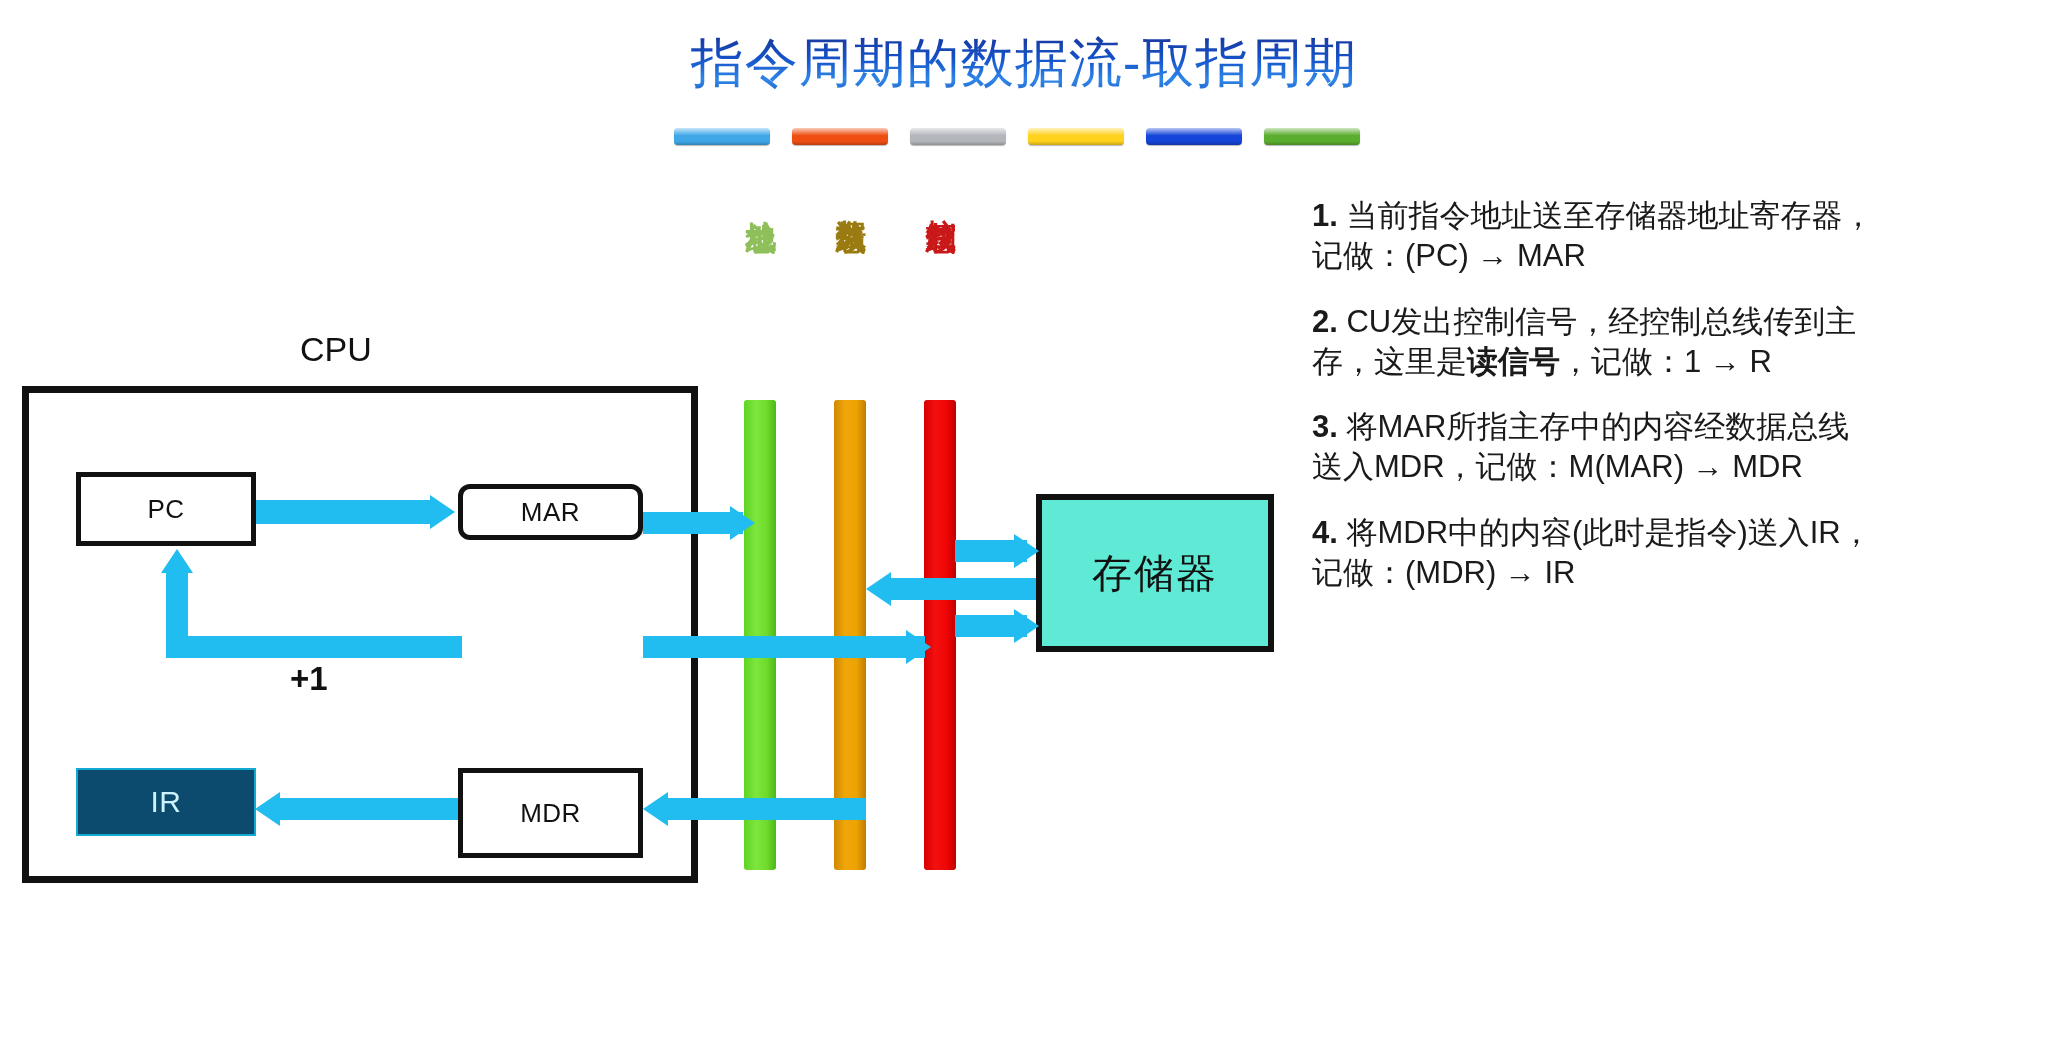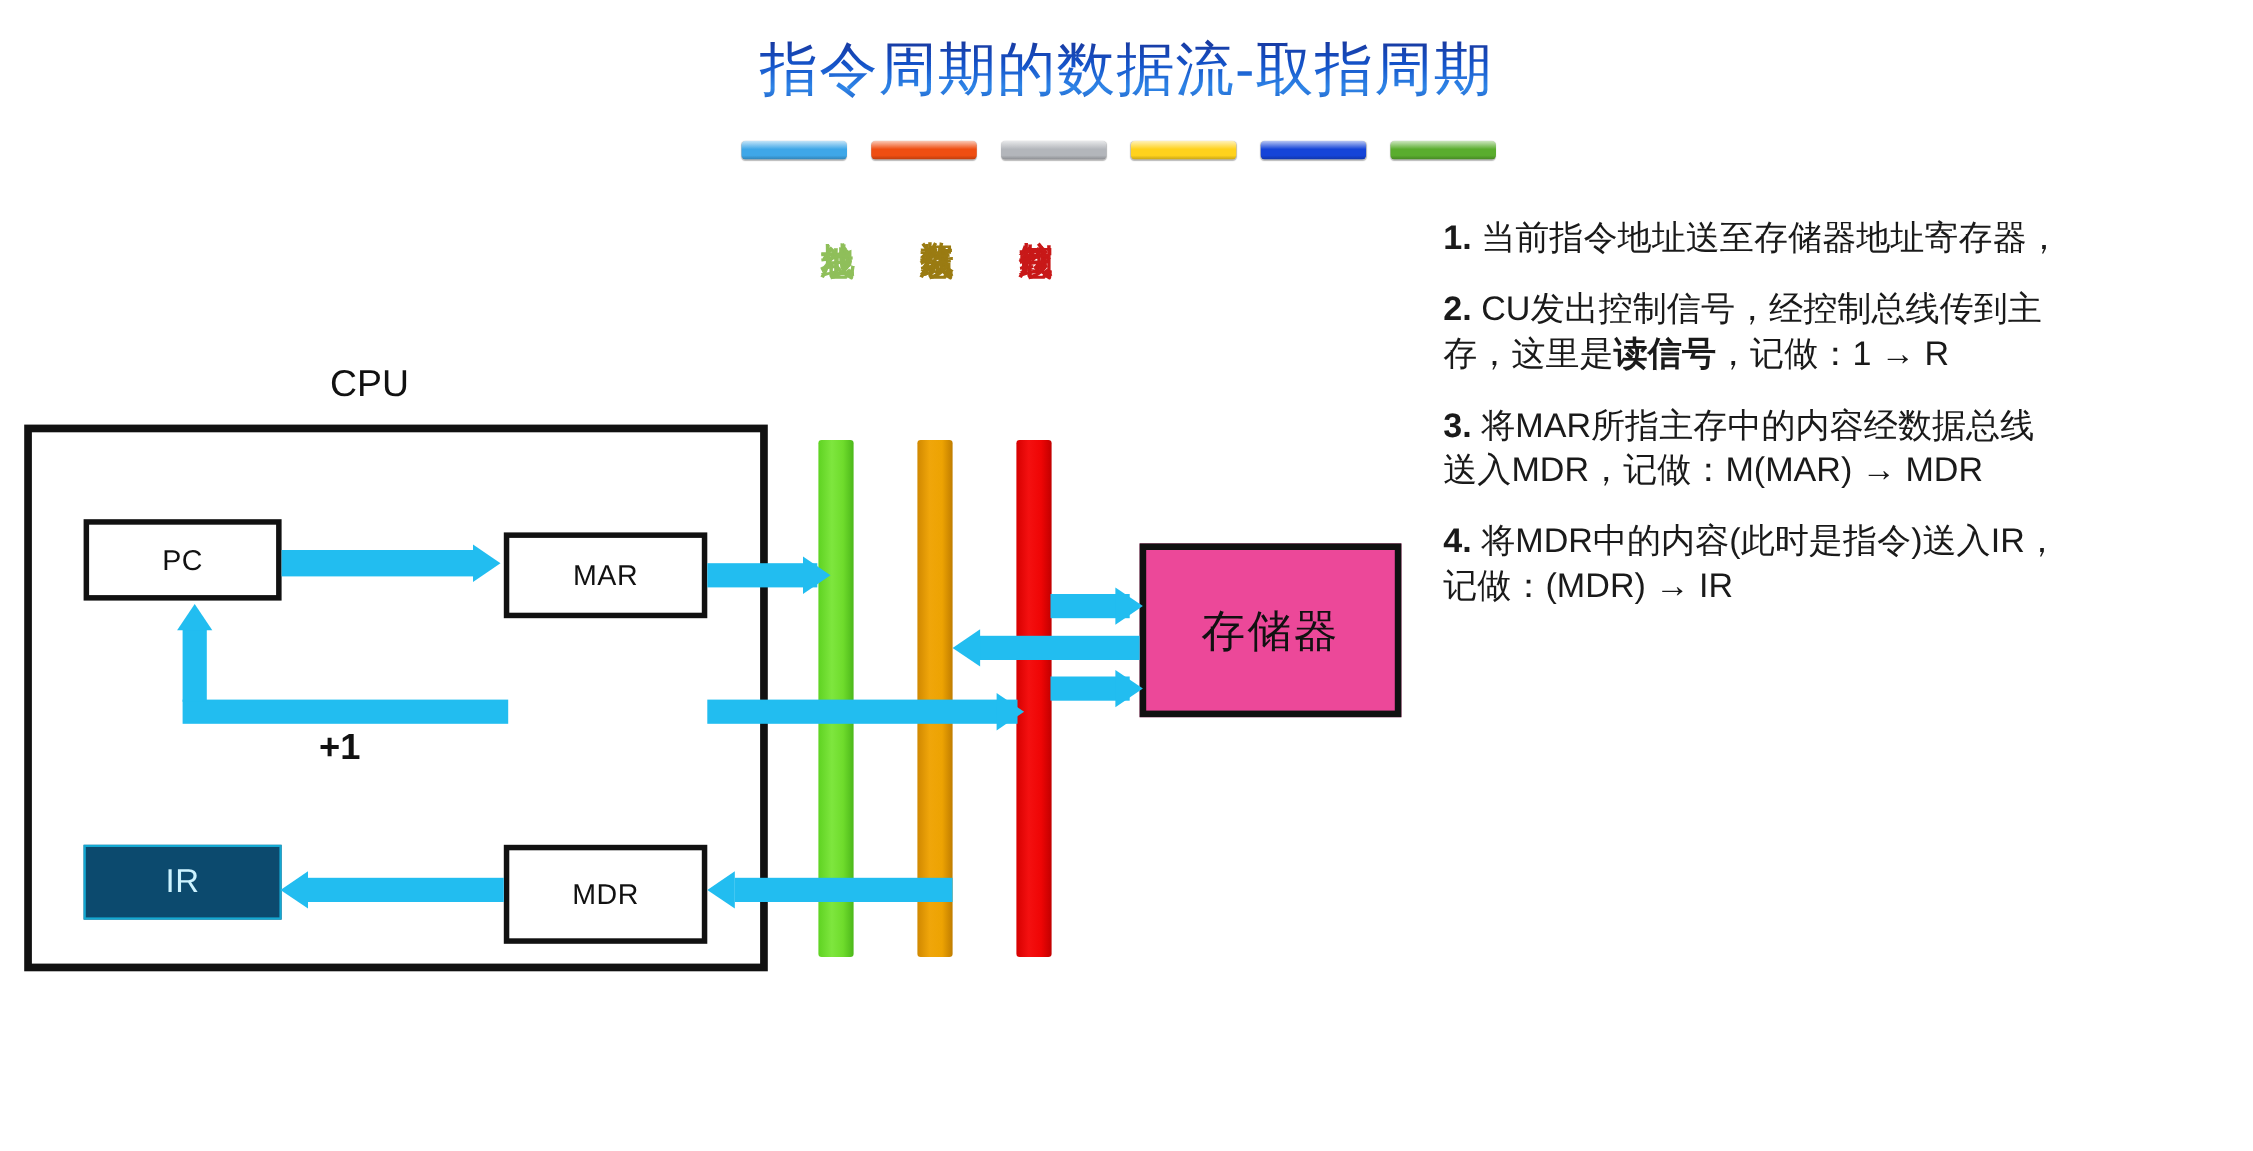--- a/index.html
+++ b/index.html
@@ -42,21 +42,21 @@
     position:absolute;left:22px;top:386px;width:676px;height:497px;
     border:7px solid #111;background:#fff;box-sizing:border-box;
   }
   .reg{
     position:absolute;border:5px solid #111;background:#fff;
     box-sizing:border-box;
     display:flex;align-items:center;justify-content:center;
     font-size:26px;color:#111;letter-spacing:.5px;
   }
   .reg.pc   {left:76px; top:472px; width:180px;height:74px;}
-  .reg.mar  {left:458px;top:484px; width:185px;height:78px;}
+  .reg.mar  {left:458px;top:484px; width:185px;height:56px;border-radius:12px;}
   .reg.cu   {left:458px;top:610px; width:185px;height:75px;}
   .reg.mdr  {left:458px;top:768px; width:185px;height:90px;}
   .reg.ir{
     left:76px;top:768px;width:180px;height:68px;
     background:#22c7f2;border:2px solid #14a9d2;
     color:#cdf3ff;font-size:30px;
   }
   .plus1{
     position:absolute;left:290px;top:660px;
     font-size:33px;font-weight:700;color:#111;
@@ -78,21 +78,21 @@
     letter-spacing:1px;
     white-space:nowrap;
   }
   .bus-label.addr{left:745px;color:#8fbf5a;}
   .bus-label.data{left:835px;color:#9a7b12;}
   .bus-label.ctrl{left:925px;color:#c81818;}
 
   
   .mem-box{
     position:absolute;left:1036px;top:494px;width:238px;height:158px;
-    border:6px solid #111;background:#ec4899;box-sizing:border-box;
+    border:6px solid #111;background:#5eead4;box-sizing:border-box;
     display:flex;align-items:center;justify-content:center;
     font-size:40px;color:#111;letter-spacing:2px;
   }
   .ar-shaft{position:absolute;background:#22bdf0;}
   .ahead{position:absolute;width:0;height:0;}
   .ahead.right{border-top:17px solid transparent;border-bottom:17px solid transparent;border-left:25px solid #22bdf0;}
   .ahead.left {border-top:17px solid transparent;border-bottom:17px solid transparent;border-right:25px solid #22bdf0;}
   .ahead.up   {border-left:16px solid transparent;border-right:16px solid transparent;border-bottom:24px solid #22bdf0;}
 
   
@@ -168,20 +168,21 @@
   <div class="ahead left" style="left: 866px; top: 572px; border-right-color: rgb(34, 189, 240);"></div>
 
   <div class="ar-shaft" style="left: 955px; top: 615px; width: 72px; height: 22px; background: rgb(34, 189, 240);"></div>
   <div class="ahead right" style="left: 1014px; top: 609px; border-left-color: rgb(34, 189, 240);"></div>
 
   <div class="steps">
 
     <div class="step">
       <span class="num">1.</span>
       <span>当前指令地址送至存储器地址寄存器，</span><br>
+      <span>记做：(PC) → MAR</span>
     </div>
 
     <div class="step">
       <span class="num">2.</span>
       <span>CU发出控制信号，经控制总线传到主</span><br>
       <span>存，这里是</span><b>读信号</b><span>，记做：1 → R</span>
     </div>
 
     <div class="step">
       <span class="num">3.</span>

